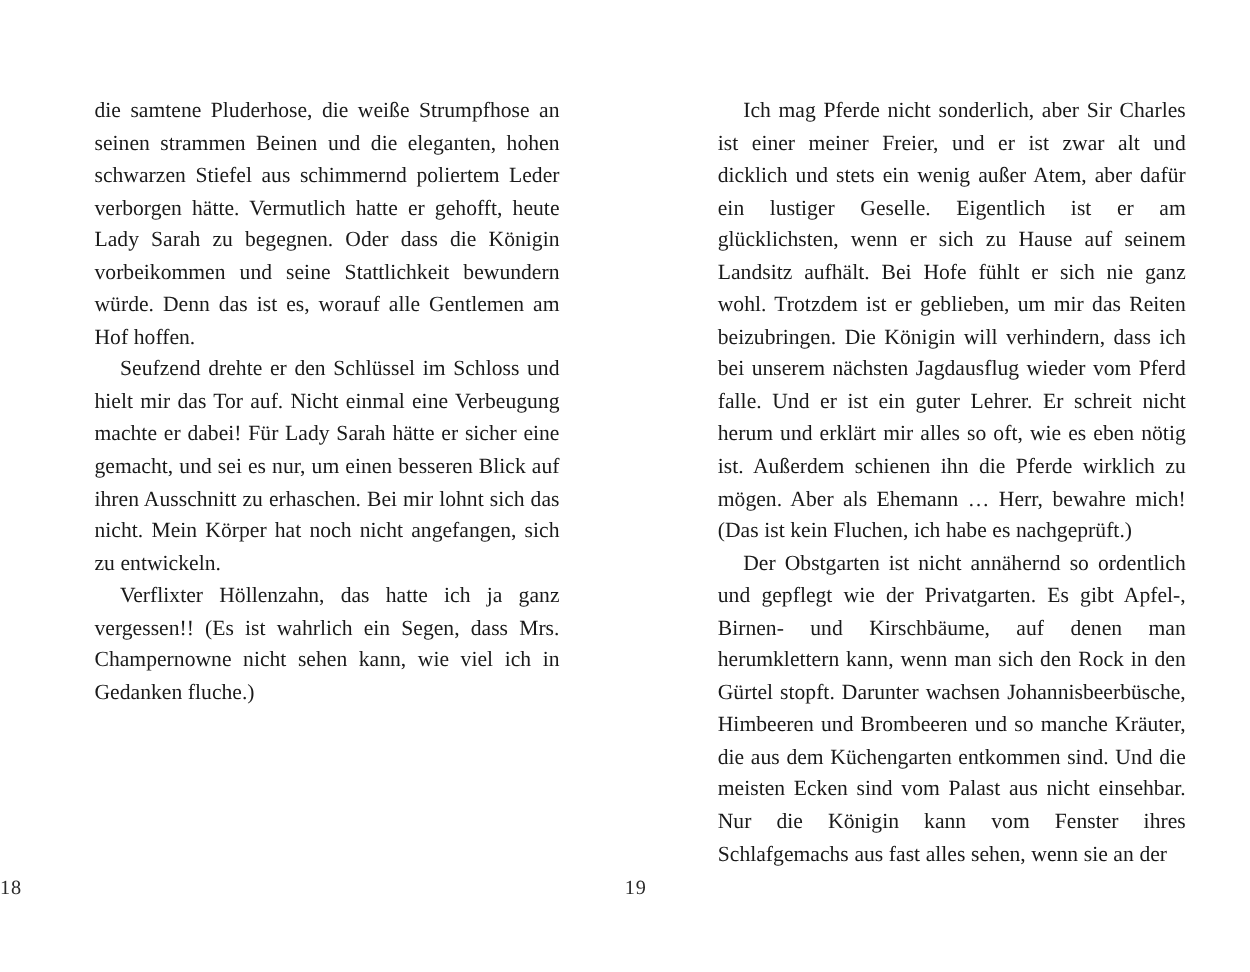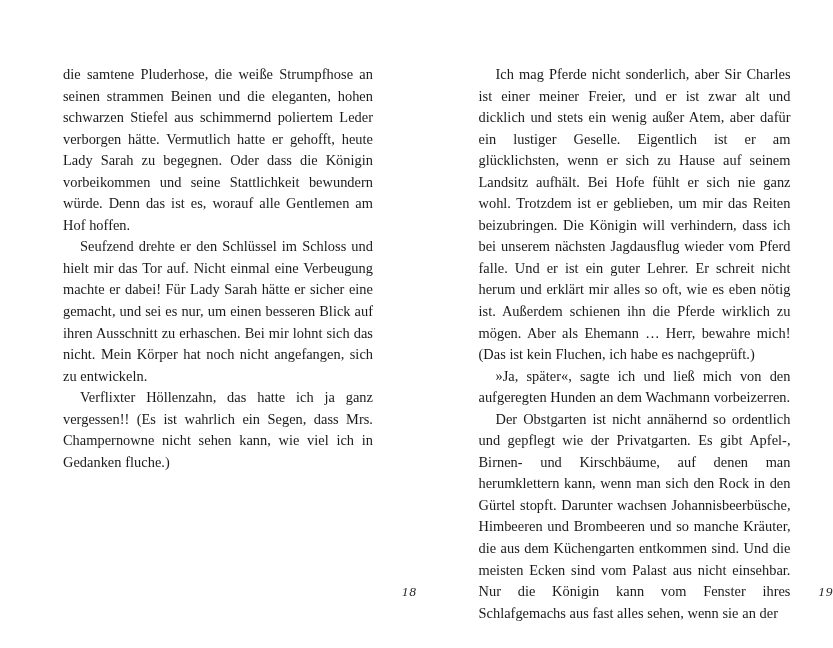--- a/index.html
+++ b/index.html
@@ -57,23 +57,22 @@
     text-indent: 17px;
   }
   .text-block p.cont {
     text-indent: 0;
   }
 
   .folio {
     position: absolute;
     top: 584px;
     width: 100%;
-    text-align: right;
+    text-align: left;
     font-size: 13.5px;
-    font-style: italic;
     font-variant-numeric: oldstyle-nums;
     letter-spacing: 0.6px;
     color: #2a2a2a;
   }
   .page-left .folio { left: 0px; }
   .page-right .folio { left: 0px; }
 </style>
 </head>
 <body>
 
@@ -84,19 +83,18 @@
       <p class="indent cont">die samtene Pluderhose, die weiße Strumpfhose an seinen strammen Beinen und die eleganten, hohen schwarzen Stiefel aus schimmernd poliertem Leder verborgen hätte. Vermutlich hatte er gehofft, heute Lady Sarah zu begegnen. Oder dass die Königin vorbeikommen und seine Stattlichkeit bewundern würde. Denn das ist es, worauf alle Gentlemen am Hof hoffen.</p>
       <p class="indent">Seufzend drehte er den Schlüssel im Schloss und hielt mir das Tor auf. Nicht einmal eine Verbeugung machte er dabei! Für Lady Sarah hätte er sicher eine gemacht, und sei es nur, um einen besseren Blick auf ihren Ausschnitt zu erhaschen. Bei mir lohnt sich das nicht. Mein Körper hat noch nicht angefangen, sich zu entwickeln.</p>
       <p class="indent">Verflixter Höllenzahn, das hatte ich ja ganz vergessen!! (Es ist wahrlich ein Segen, dass Mrs. Champernowne nicht sehen kann, wie viel ich in Gedanken fluche.)</p>
     </div>
     <div class="folio">18</div>
   </div>
 
   <div class="page page-right">
     <div class="text-block">
       <p class="indent">Ich mag Pferde nicht sonderlich, aber Sir Charles ist einer meiner Freier, und er ist zwar alt und dicklich und stets ein wenig außer Atem, aber dafür ein lustiger Geselle. Eigentlich ist er am glücklichsten, wenn er sich zu Hause auf seinem Landsitz aufhält. Bei Hofe fühlt er sich nie ganz wohl. Trotzdem ist er geblieben, um mir das Reiten beizubringen. Die Königin will verhindern, dass ich bei unserem nächsten Jagdausflug wieder vom Pferd falle. Und er ist ein guter Lehrer. Er schreit nicht herum und erklärt mir alles so oft, wie es eben nötig ist. Außerdem schienen ihn die Pferde wirklich zu mögen. Aber als Ehemann … Herr, bewahre mich! (Das ist kein Fluchen, ich habe es nachgeprüft.)</p>
-      <p class="indent">»Ja, später«, sagte ich und ließ mich von den aufgeregten Hunden an dem Wachmann vorbeizerren.</p>
       <p class="indent">Der Obstgarten ist nicht annähernd so ordentlich und gepflegt wie der Privatgarten. Es gibt Apfel-, Birnen- und Kirschbäume, auf denen man herumklettern kann, wenn man sich den Rock in den Gürtel stopft. Darunter wachsen Johannisbeerbüsche, Himbeeren und Brombeeren und so manche Kräuter, die aus dem Küchengarten entkommen sind. Und die meisten Ecken sind vom Palast aus nicht einsehbar. Nur die Königin kann vom Fenster ihres Schlafgemachs aus fast alles sehen, wenn sie an der</p>
     </div>
     <div class="folio">19</div>
   </div>
 
 </div>
 
 </body></html>

